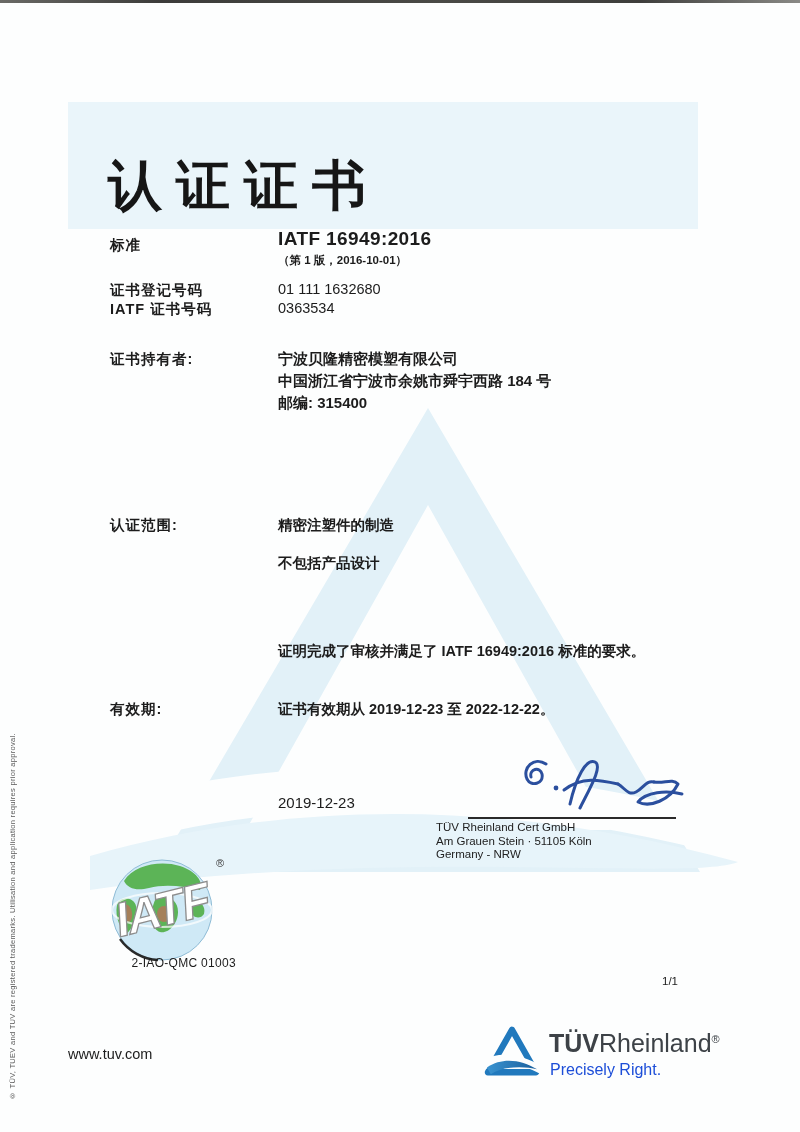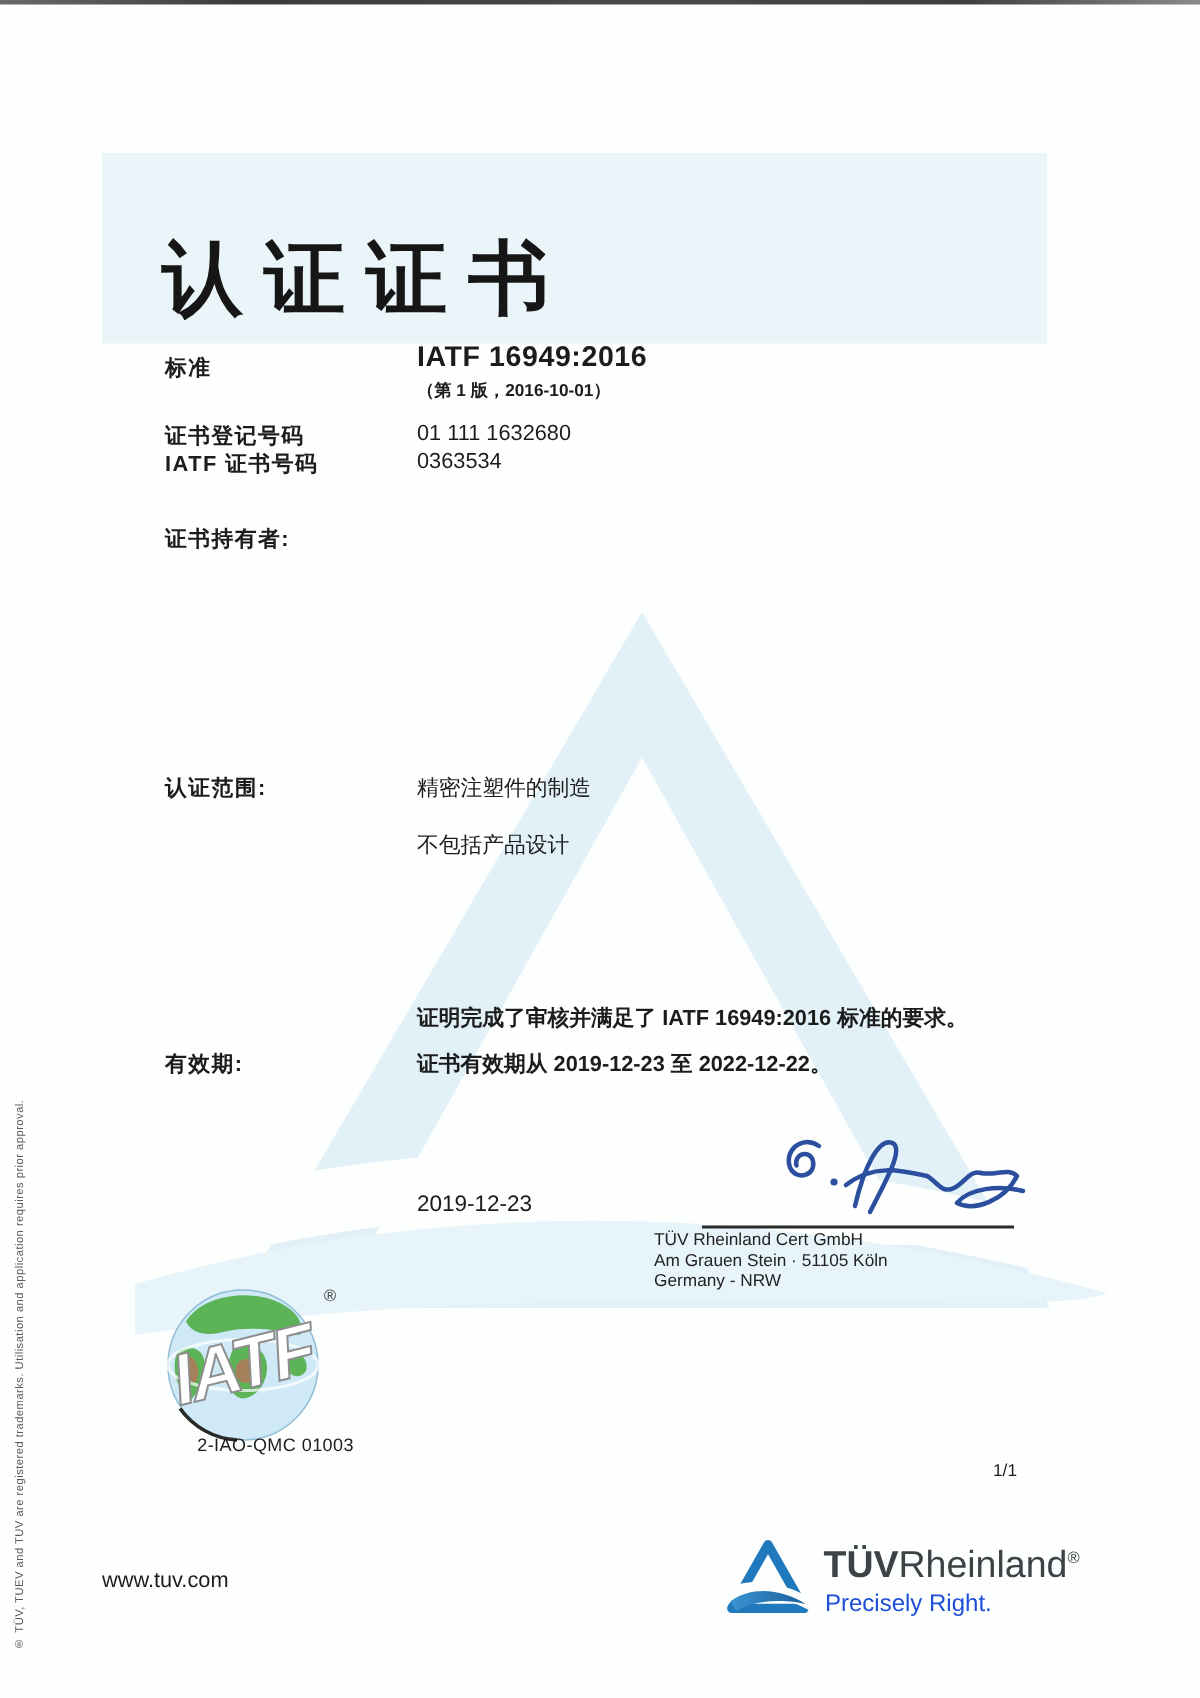--- a/index.html
+++ b/index.html
@@ -13,22 +13,22 @@
   .scan-edge { position:absolute; top:0; left:0; width:100%; height:3px;
     background:linear-gradient(to right,#6a6a66,#3c3c3a 20%,#4a4a46 55%,#3e3e3c 80%,#8a8a86); }
   .watermark { position:absolute; top:0; left:0; pointer-events:none; }
   .header-band { position:absolute; left:68px; top:102px; width:630px; height:127px; background:#eaf5fa; }
   .title { position:absolute; left:108px; top:150px; font-size:54px; font-weight:700; letter-spacing:14px; color:#161616; }
   .lbl { position:absolute; left:110px; font-size:14.5px; font-weight:600; letter-spacing:1px; }
   .val { position:absolute; left:278px; font-size:14.5px; }
   .std-value { position:absolute; left:278px; top:228px; font-size:19px; font-weight:700; letter-spacing:.4px; }
   .std-edition { position:absolute; left:278px; top:253px; font-size:11.5px; font-weight:700; }
   .holder-block { position:absolute; left:278px; top:348px; font-size:15px; font-weight:600; line-height:22px; }
-  .scope-item { font-weight:400; }
-  .statement { position:absolute; left:278px; top:642px; font-size:14.5px; font-weight:600;margin-top:27px; }
+  .scope-item { font-weight:700; }
+  .statement { position:absolute; left:278px; top:642px; font-size:14.5px; font-weight:600; }
   .validity-val { font-weight:600; }
   .issue-date { position:absolute; left:278px; top:794px; font-size:15px; }
   .sig-svg { position:absolute; left:518px; top:752px; }
   .sig-line { position:absolute; left:468px; top:817px; width:208px; height:1.5px; background:#2a2a2a; }
   .issuer { position:absolute; left:436px; top:821px; width:240px; text-align:left; font-size:11.5px; line-height:13.5px; color:#222; }
   .iatf-logo { position:absolute; left:100px; top:851px; }
   .iatf-code { position:absolute; left:104px; top:956px; width:132px; text-align:right; font-size:12px; letter-spacing:.3px; }
   .page-num { position:absolute; left:662px; top:975px; font-size:11.5px; }
   .website { position:absolute; left:68px; top:1046px; font-size:14.5px; }
   .footer-logo { position:absolute; left:483px; top:1023px; width:240px; }
@@ -63,20 +63,25 @@
   <div class="lbl" style="top:236px">标准</div>
   <div class="std-value">IATF 16949:2016</div>
   <div class="std-edition">（第 1 版，2016-10-01）</div>
 
   <div class="lbl" style="top:281px">证书登记号码</div>
   <div class="val" style="top:281px">01 111 1632680</div>
   <div class="lbl" style="top:300px">IATF 证书号码</div>
   <div class="val" style="top:300px">0363534</div>
 
   <div class="lbl" style="top:350px">证书持有者:</div>
+  <div class="holder-block">
+    <div>宁波贝隆精密模塑有限公司</div>
+    <div>中国浙江省宁波市余姚市舜宇西路 184 号</div>
+    <div>邮编: 315400</div>
+  </div>
 
   <div class="lbl" style="top:516px">认证范围:</div>
   <div class="val scope-item" style="top:516px">精密注塑件的制造</div>
   <div class="val scope-item" style="top:554px">不包括产品设计</div>
 
   <div class="statement">证明完成了审核并满足了 IATF 16949:2016 标准的要求。</div>
 
   <div class="lbl" style="top:700px">有效期:</div>
   <div class="val validity-val" style="top:700px">证书有效期从 2019-12-23 至 2022-12-22。</div>
 

